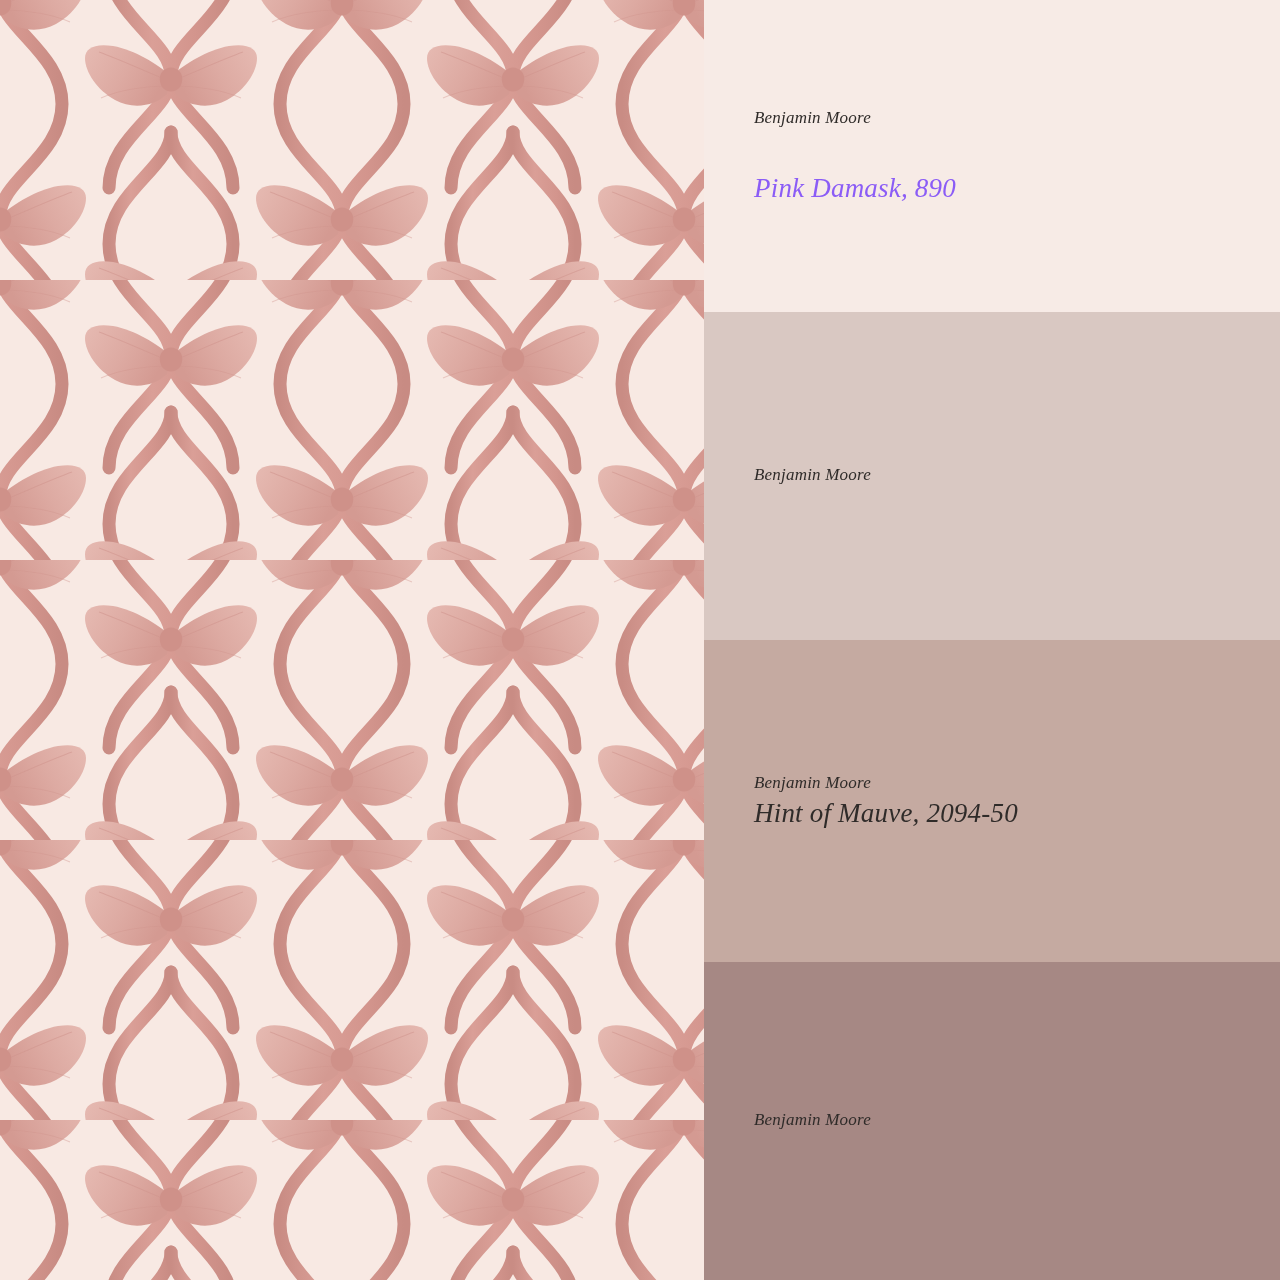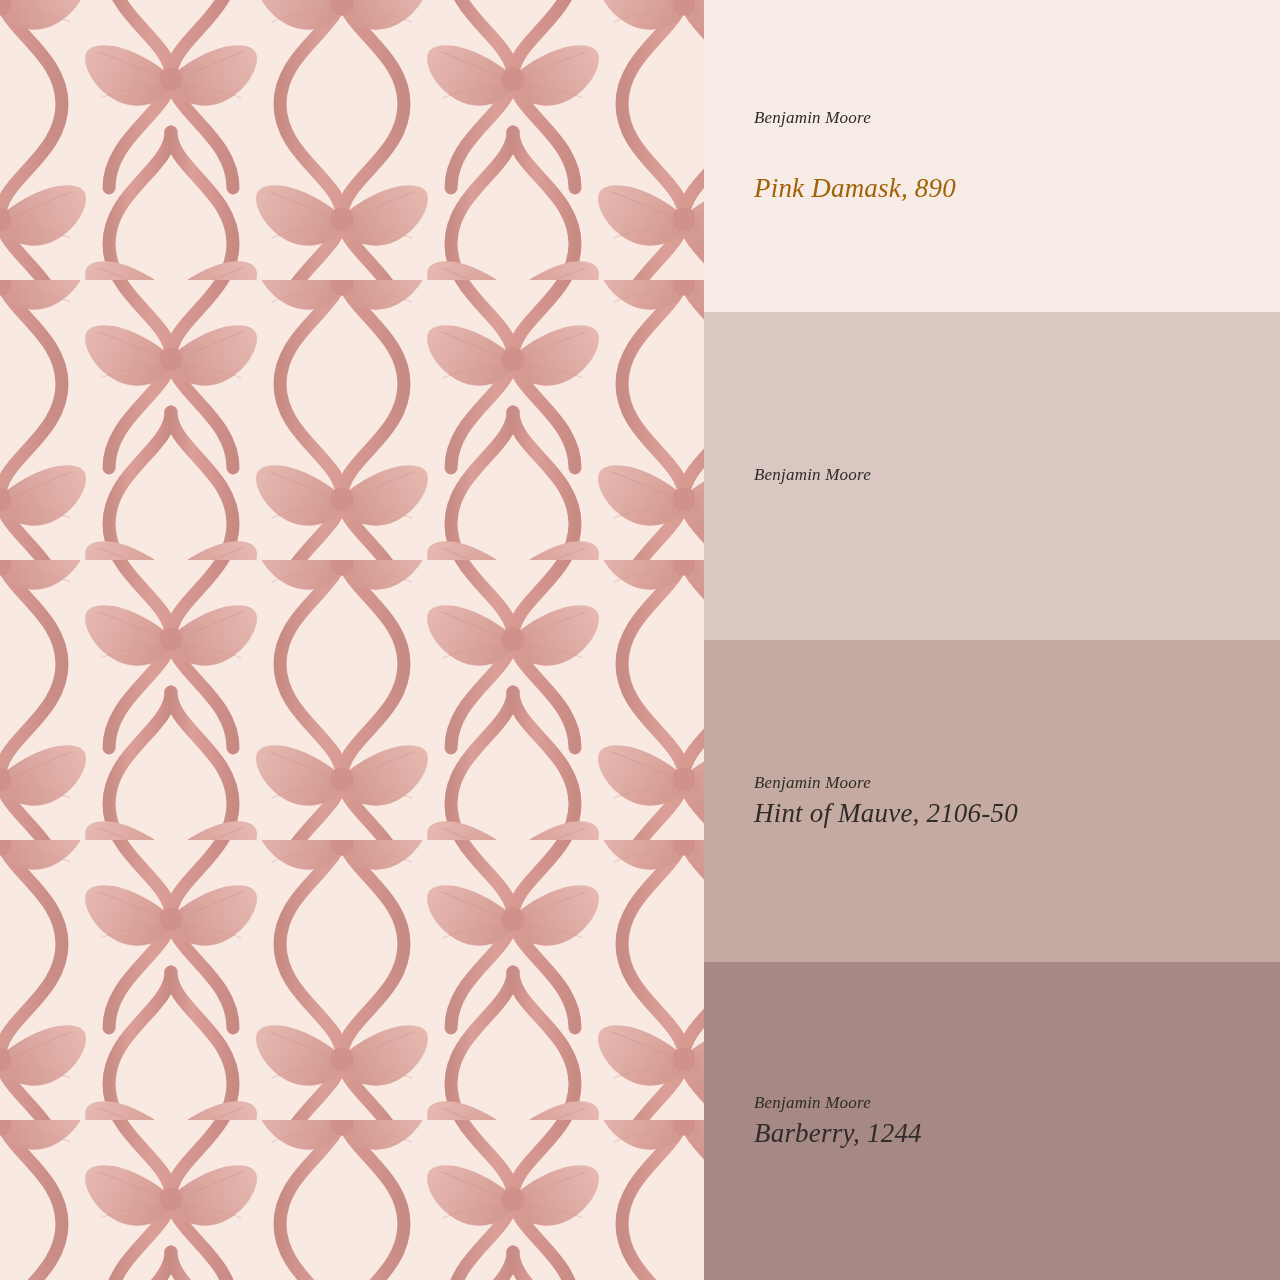--- a/index.html
+++ b/index.html
@@ -152,31 +152,30 @@
 
       <rect x="0" y="0" width="704" height="1280" fill="#f8e9e3"></rect>
       <rect x="0" y="0" width="704" height="1280" fill="url(#wallpaper)"></rect>
     </svg>
   </div>
 
   <div id="palette-panel">
 
     <div class="swatch" style="background: rgb(247, 235, 230); height: 312px; flex: 0 0 312px;">
       <div class="swatch-brand" style="color: rgb(47, 43, 41);">Benjamin Moore</div>
-      <div class="swatch-name" style="color: #a16207; margin-top: 40px;">Pink Damask, 890</div>
+      <div class="swatch-name" style="color: #8b5cf6; margin-top: 40px;">Pink Damask, 890</div>
     </div>
 
     <div class="swatch" style="background: rgb(217, 200, 194); height: 328px; flex: 0 0 328px;">
       <div class="swatch-brand" style="color: rgb(47, 43, 41);">Benjamin Moore</div>
     </div>
 
     <div class="swatch" style="background: rgb(197, 170, 161); height: 322px; flex: 0 0 322px;">
       <div class="swatch-brand" style="color: rgb(47, 43, 41);">Benjamin Moore</div>
-      <div class="swatch-name" style="color: rgb(47, 43, 41);">Hint of Mauve, 2106-50</div>
+      <div class="swatch-name" style="color: rgb(47, 43, 41);">Hint of Mauve, 2094-50</div>
     </div>
 
     <div class="swatch" style="background: rgb(166, 136, 132); height: 318px; flex: 0 0 318px;">
       <div class="swatch-brand" style="color: rgb(47, 43, 41);">Benjamin Moore</div>
-      <div class="swatch-name" style="color: rgb(47, 43, 41);">Barberry, 1244</div>
     </div>
 
   </div>
 </div>
 
 </body></html>

